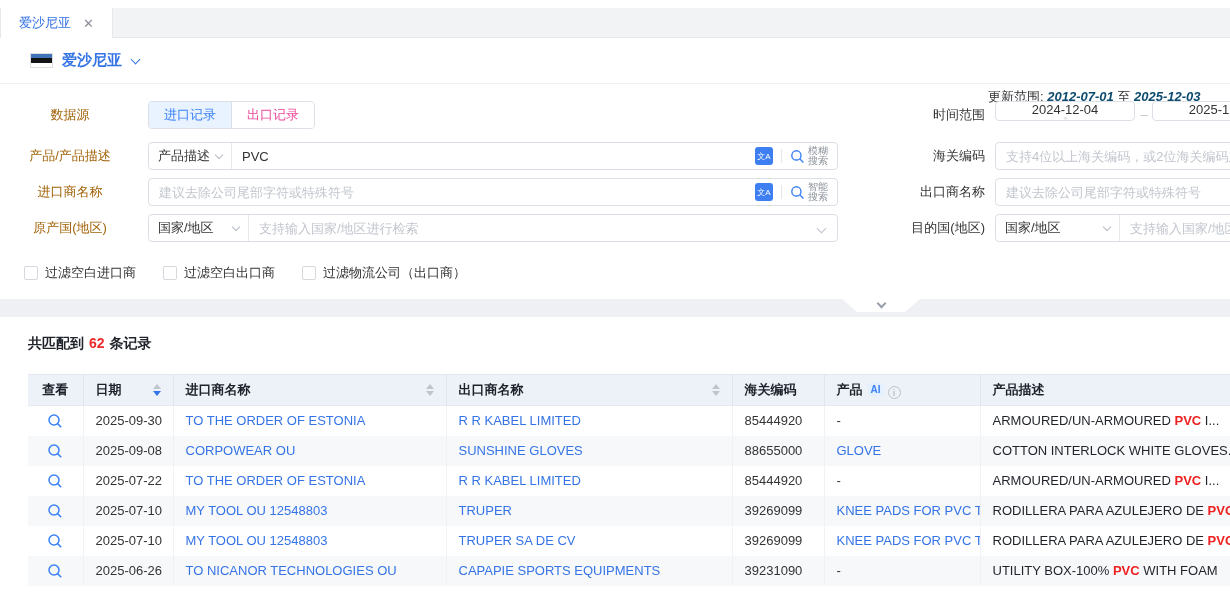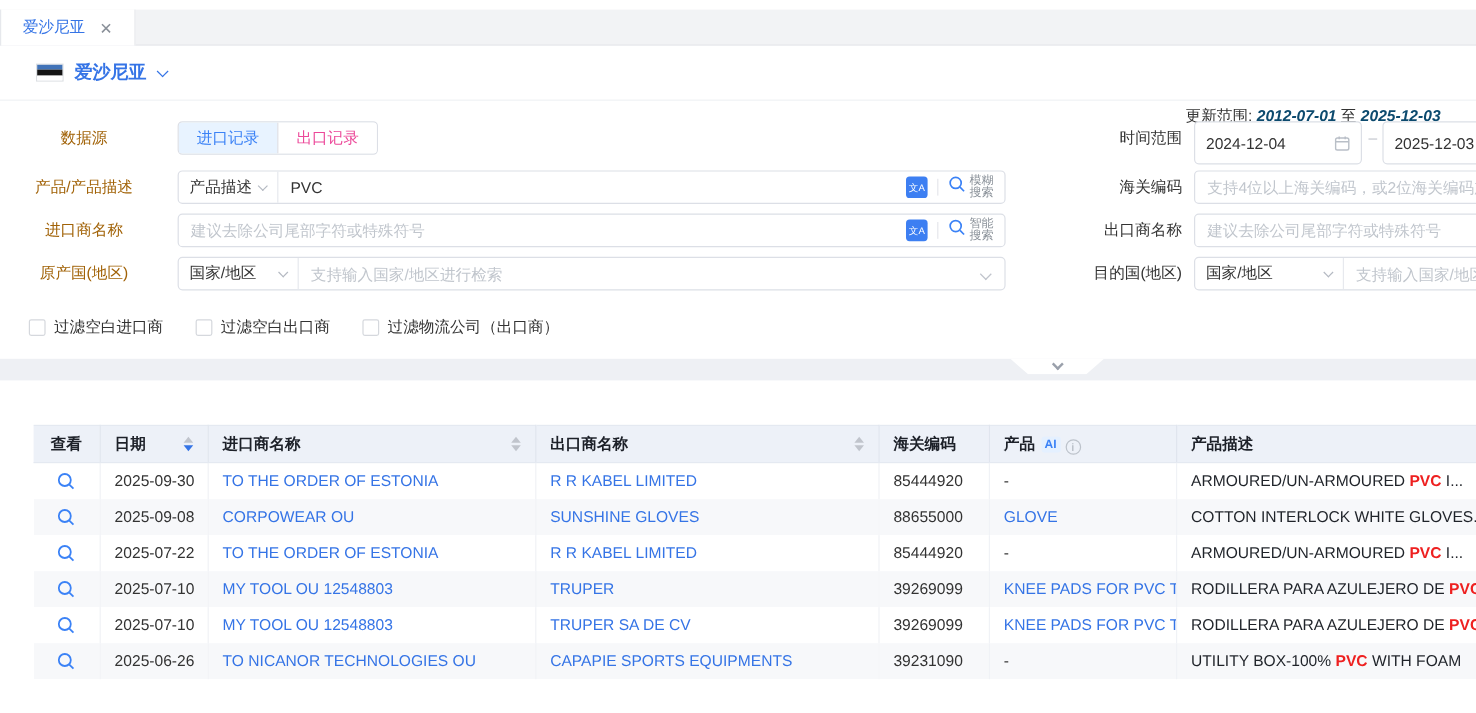--- a/index.html
+++ b/index.html
@@ -36,25 +36,25 @@
   .toggle.sel { background:#e8f3ff; color:#3b82f6; }
   .toggle + .toggle { border-left:1px solid #dcdfe6; }
 
   .inputbox { position:absolute; height:28px; border:1px solid #dcdfe6; border-radius:4px; background:#fff; display:flex; align-items:center; }
   .inputbox input { border:none; outline:none; flex:1; min-width:0; height:24px; padding:0 10px; font:inherit; color:#333; background:transparent; }
   .inputbox input::placeholder { color:#c1c6cd; }
   .subselect { display:flex; align-items:center; justify-content:space-between; padding:0 9px; height:100%; border-right:1px solid #e7e9ee; color:#333; cursor:pointer; flex:none; }
   .subselect .chev { color:#b4b9c2; width:6px; height:6px; margin-left:6px; margin-top:-2px; }
   .vdiv { width:1px; height:14px; background:#e5e7ec; margin:0 8px; flex:none; }
   .trans-ic { flex:none; width:18px; height:18px; border-radius:3px; background:#3d7ff2; color:#fff; font-size:8px; display:flex; align-items:center; justify-content:center; letter-spacing:0; cursor:pointer; }
-  .searchbtn { flex:none; display:flex; align-items:flex-start; gap:3px; padding-right:9px; cursor:pointer; }
+  .searchbtn { flex:none; display:flex; align-items:center; gap:3px; padding-right:9px; cursor:pointer; }
   .searchbtn .txt { font-size:10px; line-height:10px; color:#8a9199; }
   .end-chev { flex:none; color:#c0c4cc; margin-right:12px; }
 
-  .datebox { position:absolute; height:36px; border:1px solid #dcdfe6; border-radius:4px; background:#fff; display:flex; align-items:center; justify-content:space-between; padding:0 9px; color:#333; }
+  .datebox { position:absolute; height:20px; border:1px solid #dcdfe6; border-radius:4px; background:#fff; display:flex; align-items:center; justify-content:space-between; padding:0 9px; color:#333;flex-direction:column; }
   .date-dash { position:absolute; left:1138px; color:#c0c4cc; line-height:28px; width:12px; text-align:center; }
 
   .cb-row { position:absolute; left:24px; top:180px; display:flex; gap:27px; }
   .cb-item { display:flex; align-items:center; gap:7px; cursor:pointer; }
   .cb-box { width:14px; height:14px; border:1px solid #d5d8dd; border-radius:2px; background:#fff; flex:none; }
 
   
   .gap-strip { position:relative; height:18px; background:#eef0f4; }
   .notch { position:absolute; left:842px; top:0; width:78px; height:13px; background:#fff;
            clip-path:polygon(0 0,100% 0,calc(100% - 15px) 100%,15px 100%); display:flex; align-items:flex-start; justify-content:center; cursor:pointer; }
@@ -220,20 +220,23 @@
       </div>
   </div>
 
   <div class="gap-strip">
     <div class="notch">
       <span class="chev"></span>
     </div>
   </div>
 
   <div class="results">
+    <div class="summary">
+      <span>共匹配到</span><span class="count">62</span><span>条记录</span>
+    </div>
 
     <table>
       <colgroup>
           <col class="c-view">
           <col class="c-date">
           <col class="c-imp">
           <col class="c-exp">
           <col class="c-hs">
           <col class="c-prod">
           <col class="c-desc">

